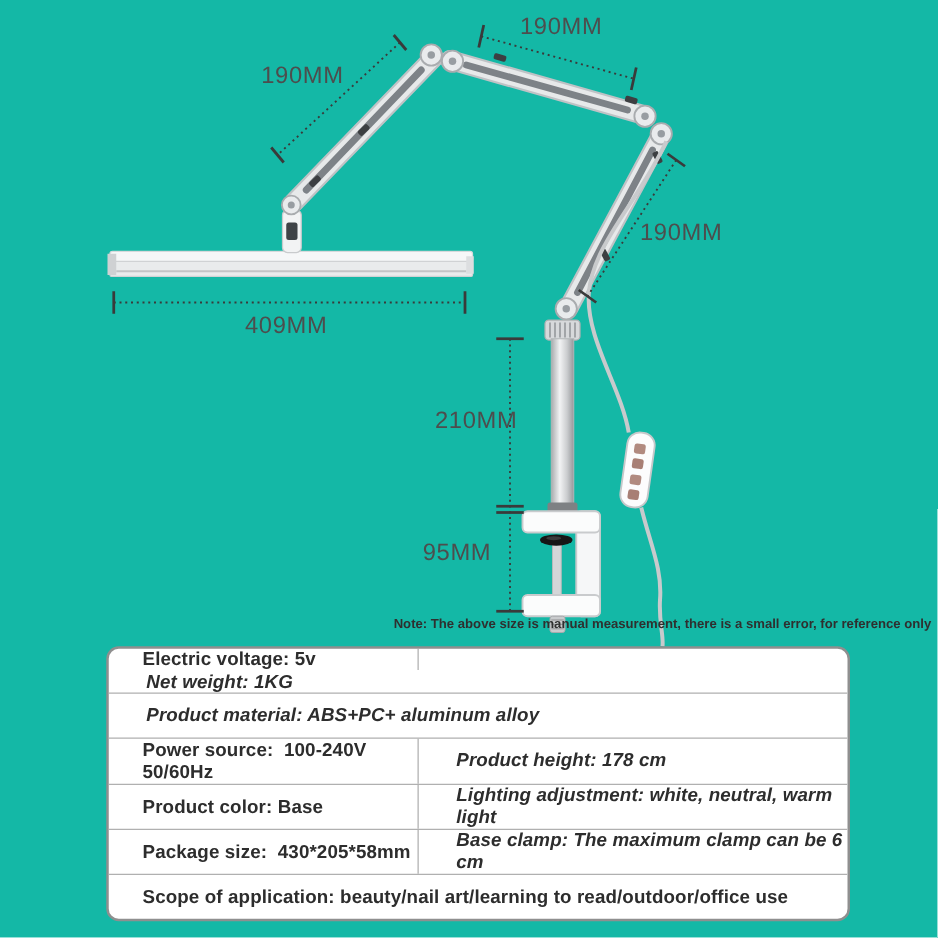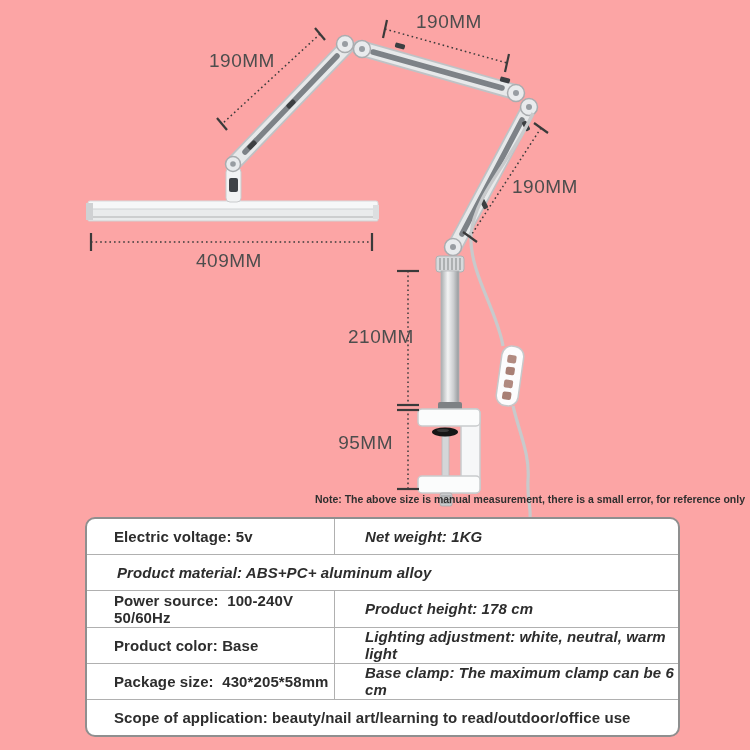--- a/index.html
+++ b/index.html
@@ -1,17 +1,17 @@
 <!DOCTYPE html>
 <html><head>
 <meta charset="utf-8">
 <style>
   html,body { margin:0; padding:0; background:#fff; }
   .canvas {
-    position:relative; width:750px; height:750px; background:#fca5a5;
+    position:relative; width:750px; height:750px; background:#14b8a6;
     font-family:"Liberation Sans", sans-serif; overflow:hidden;
   }
   .lamp-svg { position:absolute; left:0; top:0; width:750px; height:750px; }
 
   .dim-label {
     position:absolute; font-size:19px; color:#4d4d4d; font-weight:400;
     letter-spacing:0.5px; white-space:nowrap;
   }
   .dim-label.ra { text-align:right; }
 
@@ -19,21 +19,21 @@
     position:absolute; right:5px; top:493px; font-size:10.5px; font-weight:700;
     color:#2f2f2f; white-space:nowrap;margin-left:20px;
   }
 
   .spec-table {
     position:absolute; left:85px; top:517px; width:591px; height:216px;
     border:2px solid #8f8f8f; border-radius:10px; background:#fff;
     display:flex; flex-direction:column; overflow:hidden;
   }
   .trow { flex:1; display:flex; border-top:1px solid #b0b0b0; min-height:0; }
-  .trow:first-child { border-top:none; }
+  .trow:first-child { border-top:none;flex-direction:column; }
   .cell {
     display:flex; align-items:center; font-size:15px; color:#2d2d2d;
     font-weight:600; white-space:pre-wrap; letter-spacing:0.1px;
   }
   .cell.l { width:248px; border-right:1px solid #b0b0b0; padding-left:27px; box-sizing:border-box; }
   .cell.r { flex:1; padding-left:30px;font-style:italic; }
   .cell.full { flex:1; padding-left:27px; border-right:none; }
 </style>
 </head>
 <body>

